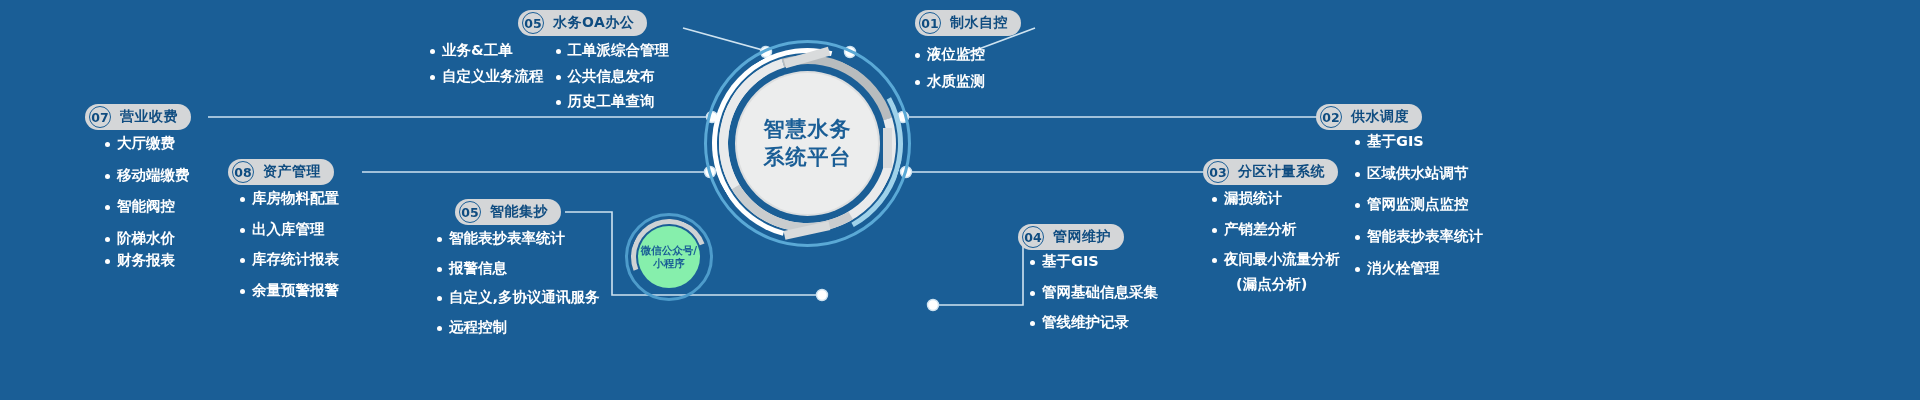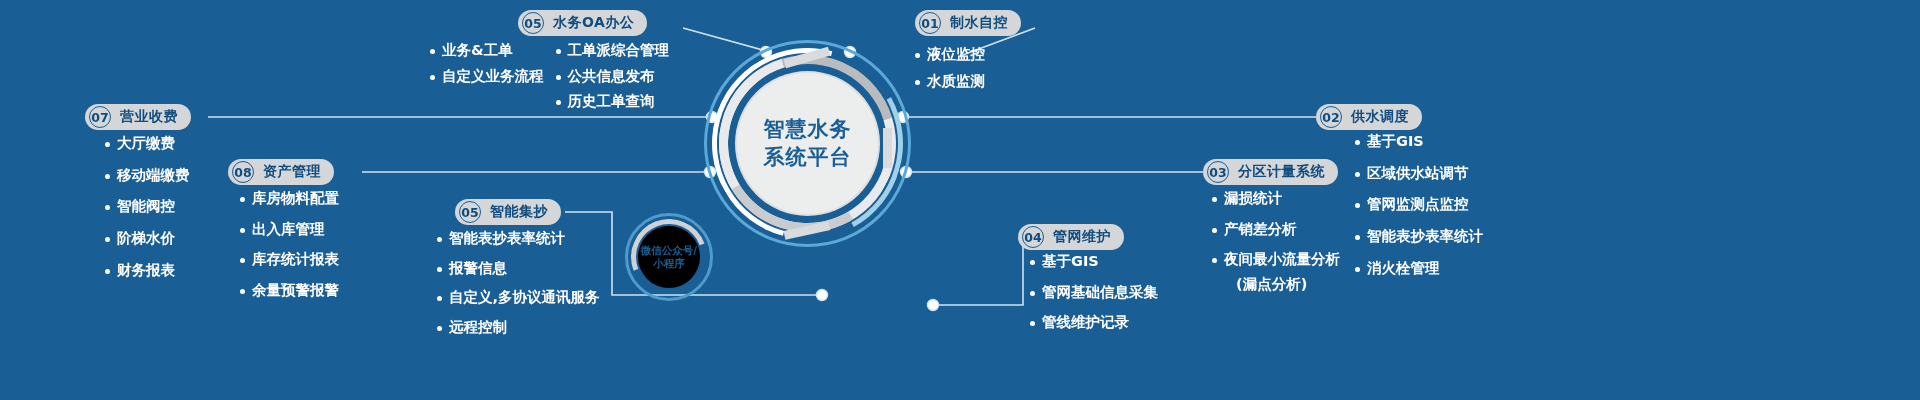--- a/index.html
+++ b/index.html
@@ -82,21 +82,21 @@
     position:absolute; left:6px; top:6px; right:6px; bottom:6px;
     border-radius:50%;
     border:5px solid transparent;
     border-top-color:#cfd2d4;
     border-left-color:#cfd2d4;
     transform:rotate(24deg);
   }
   .sat-core {
     position:absolute; left:13px; top:13px; right:13px; bottom:13px;
     border-radius:50%;
-    background:#000000;
+    background:#86efac;
     display:flex; align-items:center; justify-content:center;
     text-align:center;
     color:#1a5e96;
     font-weight:bold;
     line-height:1.2;
   }
 
   
   .pill {
     position:absolute;
@@ -385,21 +385,21 @@
       <span>大厅缴费</span>
       </div>
     <div class="bitem" style="margin-bottom:15px;">
       <span class="bdot"></span>
       <span>移动端缴费</span>
       </div>
     <div class="bitem" style="margin-bottom:15px;">
       <span class="bdot"></span>
       <span>智能阀控</span>
       </div>
-    <div class="bitem" style="margin-bottom:15px;">
+    <div class="bitem" style="margin-bottom:5px;">
       <span class="bdot"></span>
       <span>阶梯水价</span>
       </div>
     <div class="bitem">
       <span class="bdot"></span>
       <span>财务报表</span>
       </div>
   </div>
 
 </div>

